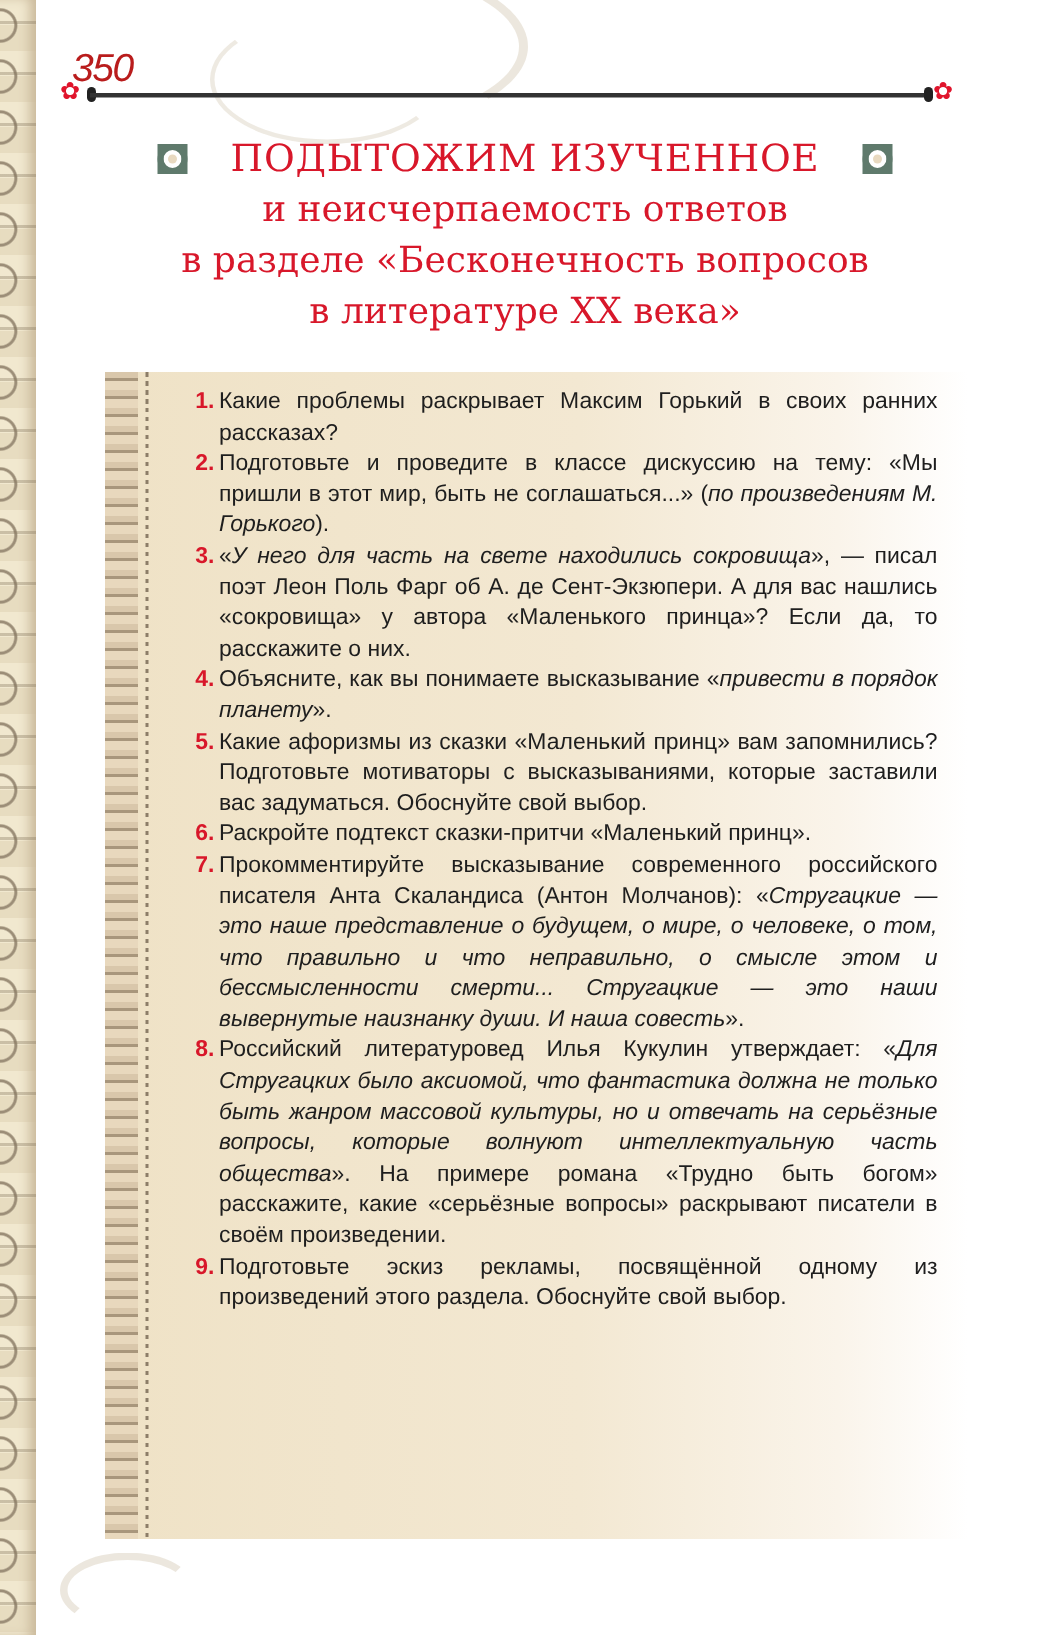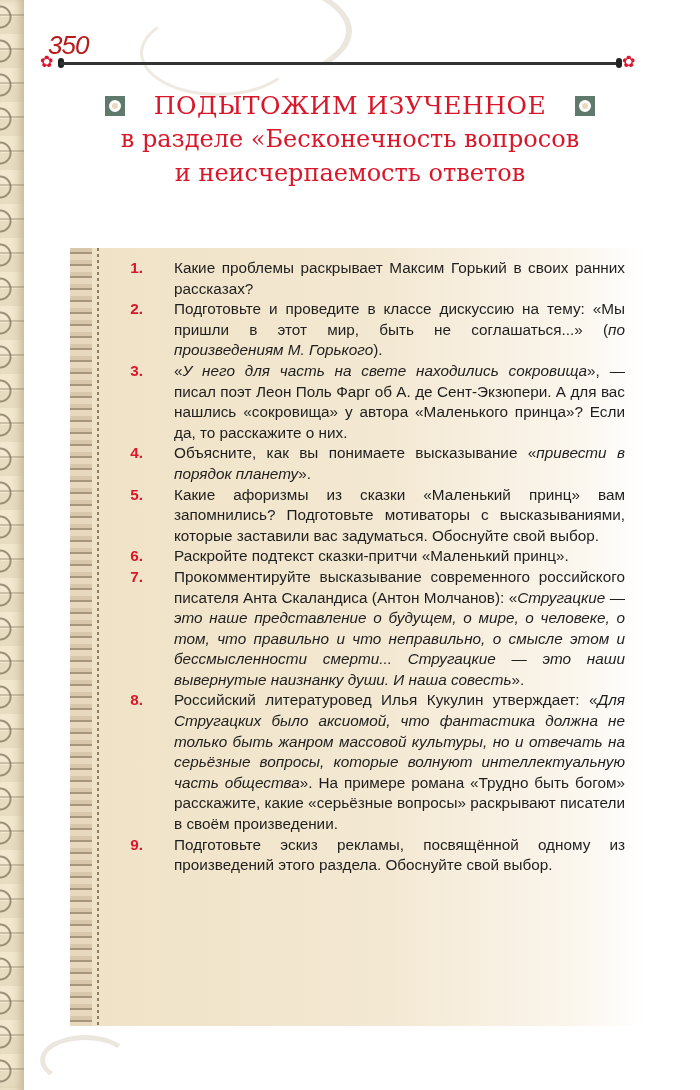--- a/index.html
+++ b/index.html
@@ -79,21 +79,21 @@
     position: absolute; left: 27px; top: 0; width: 2px; height: 100%;
     background: repeating-linear-gradient(180deg, #8c7d68 0 3px, transparent 3px 6px);
   }
   ol.questions {
     list-style: none; margin: 0; padding: 0;
     position: absolute; left: 45px; top: 10px; width: 510px;
     font-size: 15.3px; line-height: 20.6px; color: #1e1e1e;
   }
   ol.questions li { position: relative; padding-left: 31px; margin: 0; }
   .qnum { position: absolute; left: 0; width: 28px; text-align: right; color: #d8172a; font-weight: bold; }
-  .qtext { display: block; text-align: justify; margin-left: 28px; }
+  .qtext { display: block; text-align: justify; }
   .it { font-style: italic; }
 </style>
 </head>
 <body>
 
 <div class="left-border"></div>
 <div class="swirl-top"></div>
 <div class="swirl-top2"></div>
 <div class="swirl-bottom"></div>
 
@@ -107,22 +107,23 @@
 <div class="title-block">
   <div class="title-row1">
     <span class="ornament">
         <span class="dot"></span>
       </span>
     <span>ПОДЫТОЖИМ ИЗУЧЕННОЕ</span>
     <span class="ornament">
         <span class="dot"></span>
       </span>
   </div>
+  <div class="title-line">и неисчерпаемость ответов</div>
   <div class="title-line">в разделе «Бесконечность вопросов</div>
-  <div class="title-line">и неисчерпаемость ответов</div>
+  <div class="title-line">в литературе XX века»</div>
 </div>
 
 <div class="panel">
   <div class="panel-edge"></div>
   <div class="panel-dash"></div>
   <ol class="questions" id="questions">
       <li>
         <span class="qnum">1.</span>
         <span class="qtext"><span>Какие проблемы раскрывает Максим Горький в своих ранних рассказах?</span></span>
       </li>

